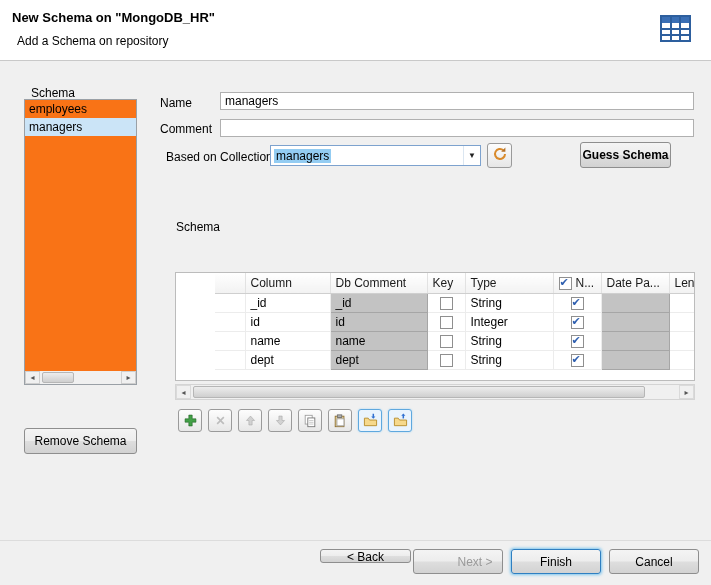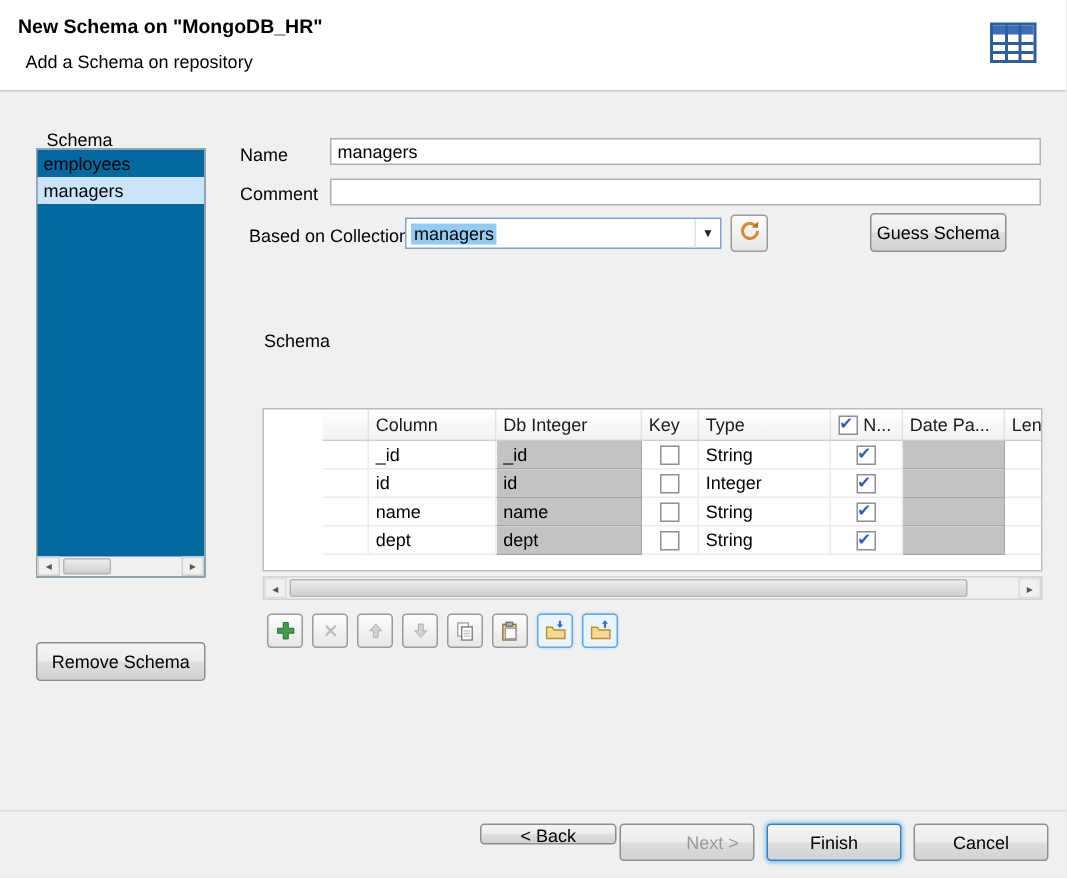--- a/index.html
+++ b/index.html
@@ -37,21 +37,21 @@
   .tinput {
     position:absolute; height:18px;
     border:1px solid #b0b0b0; background:#fff;
     font-family:"Liberation Sans",sans-serif; font-size:12px;
     padding:1px 4px;
   }
   .group-label { position:absolute; color:#000; }
   
   .listbox {
     position:absolute; left:24px; top:99px; width:113px; height:286px;
-    background:#0369a1; border:1px solid #9aa0a6;
+    background:#f97316; border:1px solid #9aa0a6;
   }
   .list-item { height:18px; line-height:18px; padding-left:4px; white-space:nowrap; }
   .list-item.selected { background:#cbe4f7; }
   
   .hscroll {
     position:absolute; display:flex; align-items:stretch;
     background:#f0f0f0; border:1px solid #d4d4d4;
   }
   .sb-arrow {
     width:15px; display:flex; align-items:center; justify-content:center;
@@ -167,41 +167,41 @@
     <span class="combo-arrow">▼</span>
   </div>
   <button class="icon-btn">
     <span>
       <svg width="16" height="16" viewBox="0 0 16 16">
         <path d="M13 8a5 5 0 1 1-1.7-3.8" fill="none" stroke="#d98a2b" stroke-width="2"></path>
         <path d="M13.4 1.6v4.2H9.2z" fill="#b5722a"></path>
       </svg>
     </span>
   </button>
-  <button class="btn" style="left:580px; top:142px; width:91px; height:26px;">Guess Schema</button>
+  <button class="btn" style="left:580px; top:142px; width:91px; height:26px;font-weight:bold;">Guess Schema</button>
 
   <div class="group-label" style="left:176px; top:220px;">Schema</div>
   <div class="grid-wrap">
     <table class="grid">
         <colgroup>
           <col style="width: 30px;">
           <col style="width: 85px;">
           <col style="width: 97px;">
           <col style="width: 38px;">
           <col style="width: 88px;">
           <col style="width: 48px;">
           <col style="width: 68px;">
           <col style="width: 44px;">
           <col style="width: 22px;">
         </colgroup>
         <thead>
           <tr>
             <th><span></span></th>
             <th><span>Column</span></th>
-            <th><span>Db Integer</span></th>
+            <th><span>Db Comment</span></th>
             <th><span>Key</span></th>
             <th><span>Type</span></th>
             <th><span class="cb checked"></span><span>N...</span></th>
             <th><span>Date Pa...</span></th>
             <th><span>Len...</span></th>
             <th><span>Pre...</span></th>
           </tr>
         </thead>
         <tbody>
           <tr>

